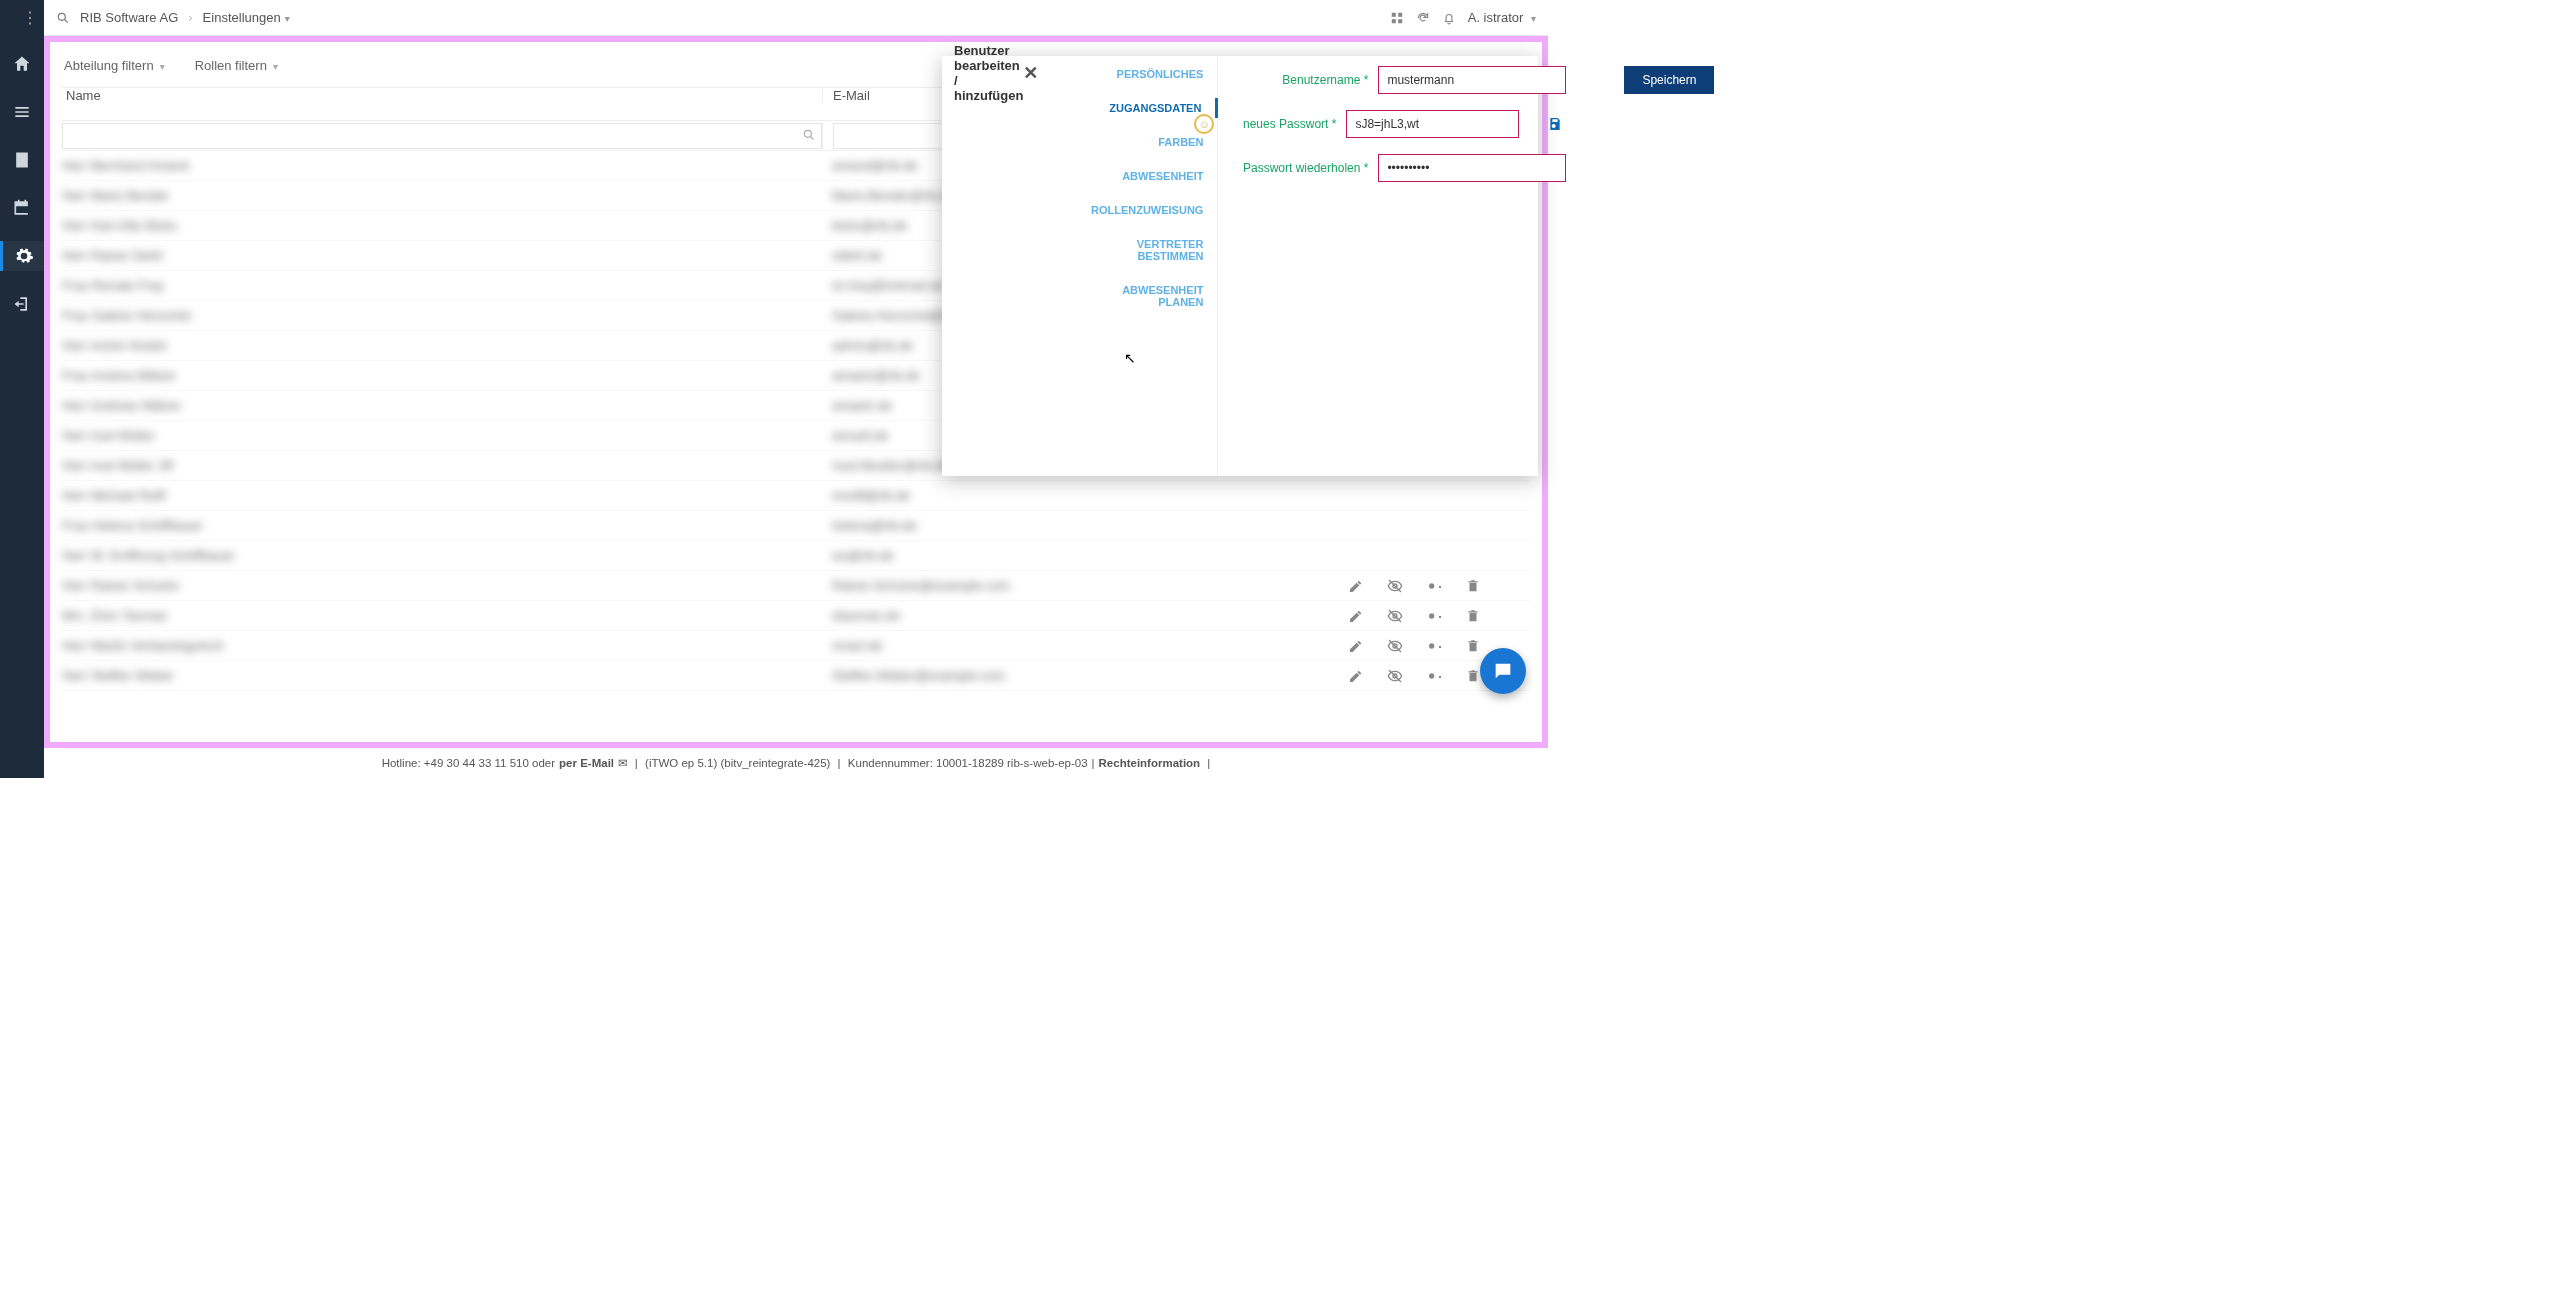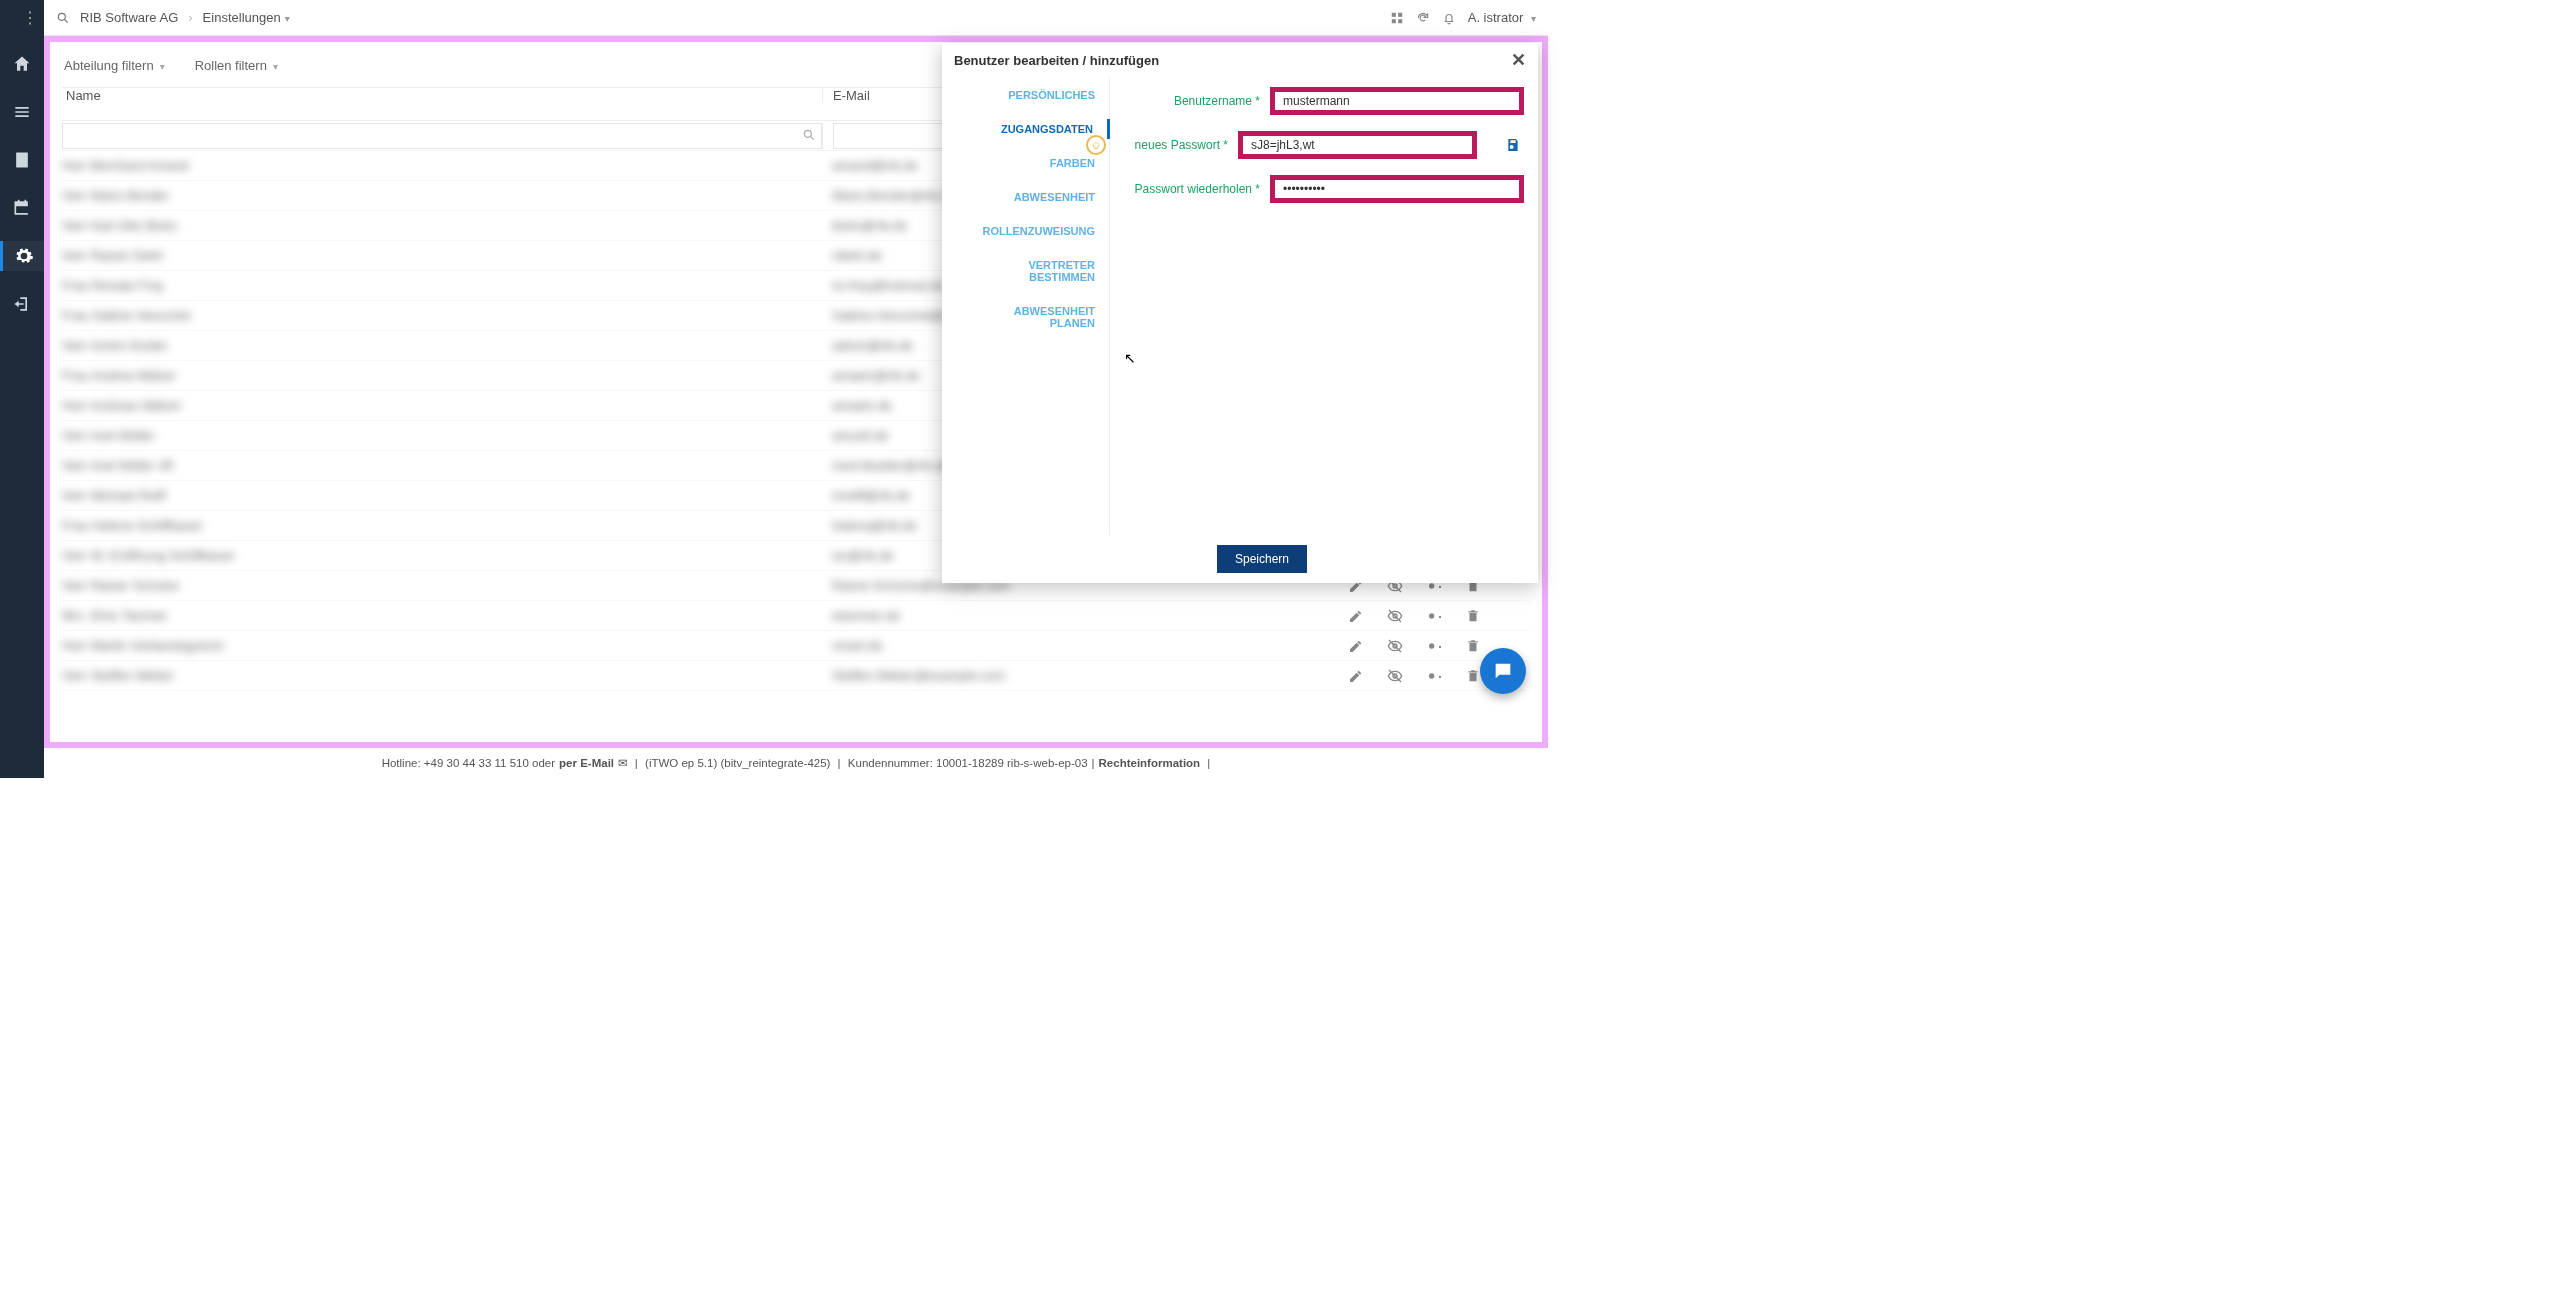--- a/index.html
+++ b/index.html
@@ -41,31 +41,31 @@
 .search-row .semail input { width:95%; height:26px; border:1px solid #e5e5e5; padding:0 6px; font-size:12px; }
 
 .rows { }
 .row { display:flex; height:30px; align-items:center; border-bottom:1px solid #f7f7f7; }
 .row .rname { width:760px; color:#666; filter: blur(4px); user-select:none; }
 .row .remail { flex:1; color:#666; padding-left:10px; filter: blur(4px); user-select:none; }
 .row .ractions { width:200px; display:flex; gap:22px; justify-content:flex-end; padding-right:50px; color:#888; }
 .row .ractions span { cursor:pointer; }
 
 
-.panel { position:absolute; top:43px; right:10px; width:596px; height:540px; background:#fff; box-shadow:0 4px 20px rgba(0,0,0,0.25); display:flex; flex-direction:column; }
+.panel { position:absolute; top:56px; right:10px; width:596px; height:420px; background:#fff; box-shadow:0 4px 20px rgba(0,0,0,0.25); display:flex; flex-direction:row; }
 .panel-head { height:34px; display:flex; align-items:center; padding:0 12px; font-weight:600; color:#333; }
 .panel-head .close { margin-left:auto; cursor:pointer; font-size:18px; color:#555; }
 .panel-body { flex:1; display:flex; }
 .panel-tabs { width:144px; border-right:1px solid #eee; display:flex; flex-direction:column; align-items:flex-end; padding:8px 0; gap:14px;margin-left:24px; }
 .panel-tabs .tab { font-size:11px; font-weight:600; color:#5fb2e6; padding:4px 14px 4px 4px; cursor:pointer; text-align:right; width:100%; }
 .panel-tabs .tab.active { color:#0e6bb3; border-right:3px solid #0e6bb3; margin-right:-1px; }
 .panel-form { flex:1; padding:10px 14px; }
 .frow { display:flex; align-items:center; margin-bottom:16px; }
 .frow .flabel { width:146px; text-align:right; color:#1aa364; font-size:12px; padding-right:10px; }
-.frow input { flex:1; height:28px; border:5px solid #be185d; padding:8px 8px; font-size:12px; color:#333; }
+.frow input { flex:1; height:28px; border:1px solid #be185d; padding:8px 8px; font-size:12px; color:#333; }
 .frow .smile { width:20px; height:20px; border:2px solid #e6b84f; border-radius:50%; display:flex; align-items:center; justify-content:center; color:#e6b84f; font-size:11px; margin-left:-32px; margin-right:12px; position:relative; left:-6px; }
 .frow.pwd input { margin-right:25px; }
 .frow .saveicon { width:22px; color:#0e6bb3; cursor:pointer; display:flex; align-items:center; justify-content:center; }
 .panel-footer { height:48px; display:flex; align-items:center; justify-content:center;padding-left:44px; }
 .panel-footer button { background:#0d3e78; color:#fff; border:none; height:28px; padding:0 18px; font-size:12px; cursor:pointer; }
 
 
 .footer { height:30px; background:#fff; display:flex; align-items:center; justify-content:center; font-size:11.5px; color:#555; gap:4px; }
 .footer b { font-weight:600; }
 

